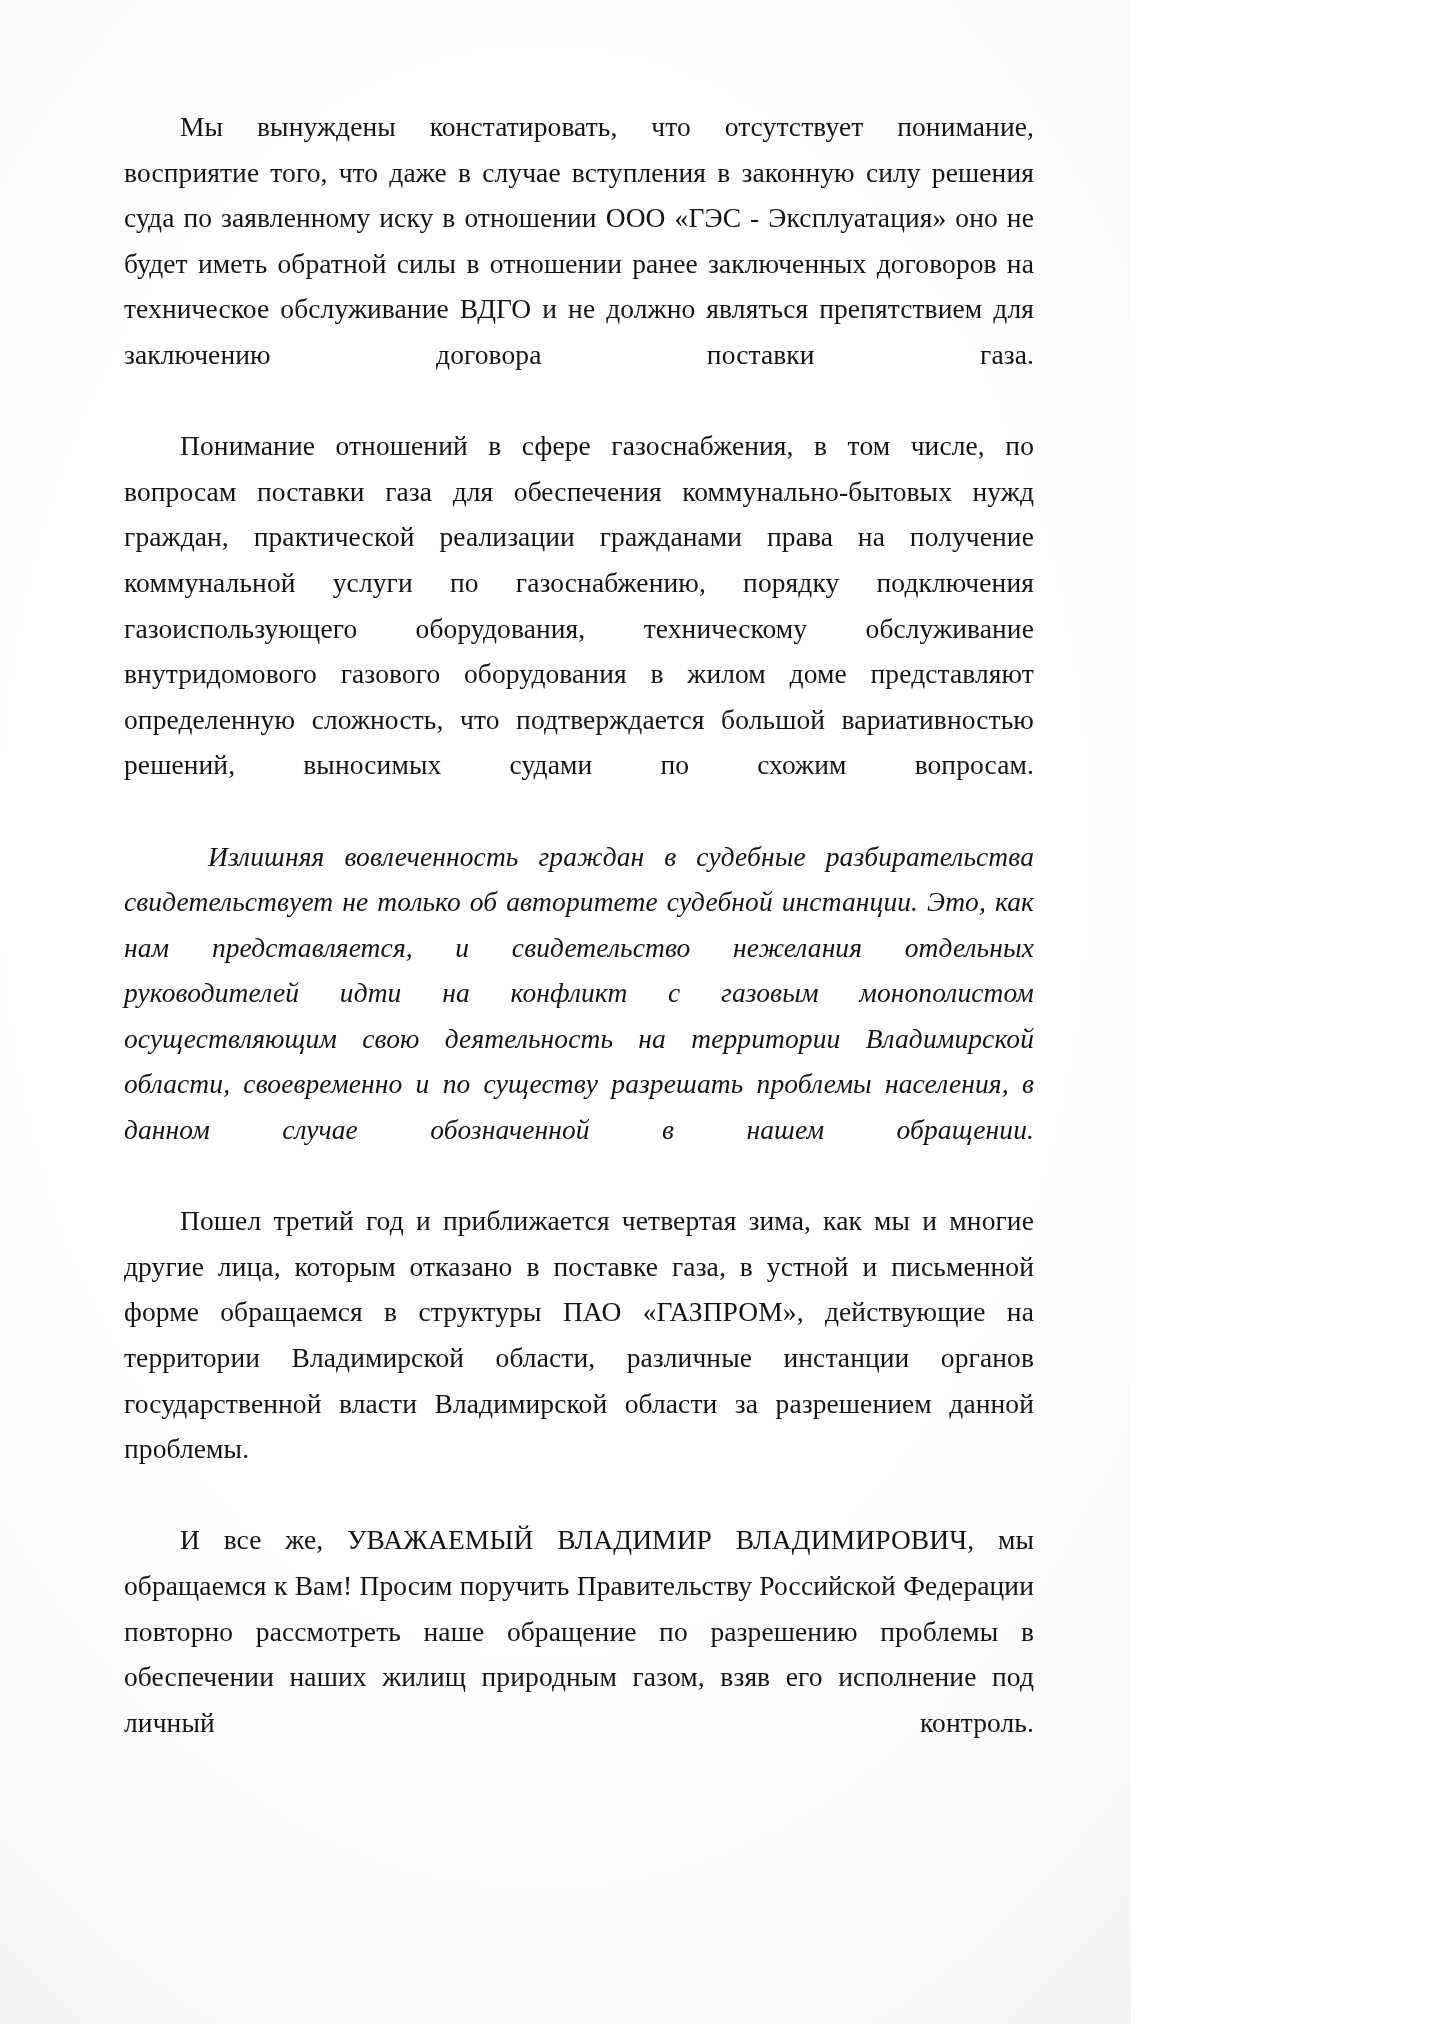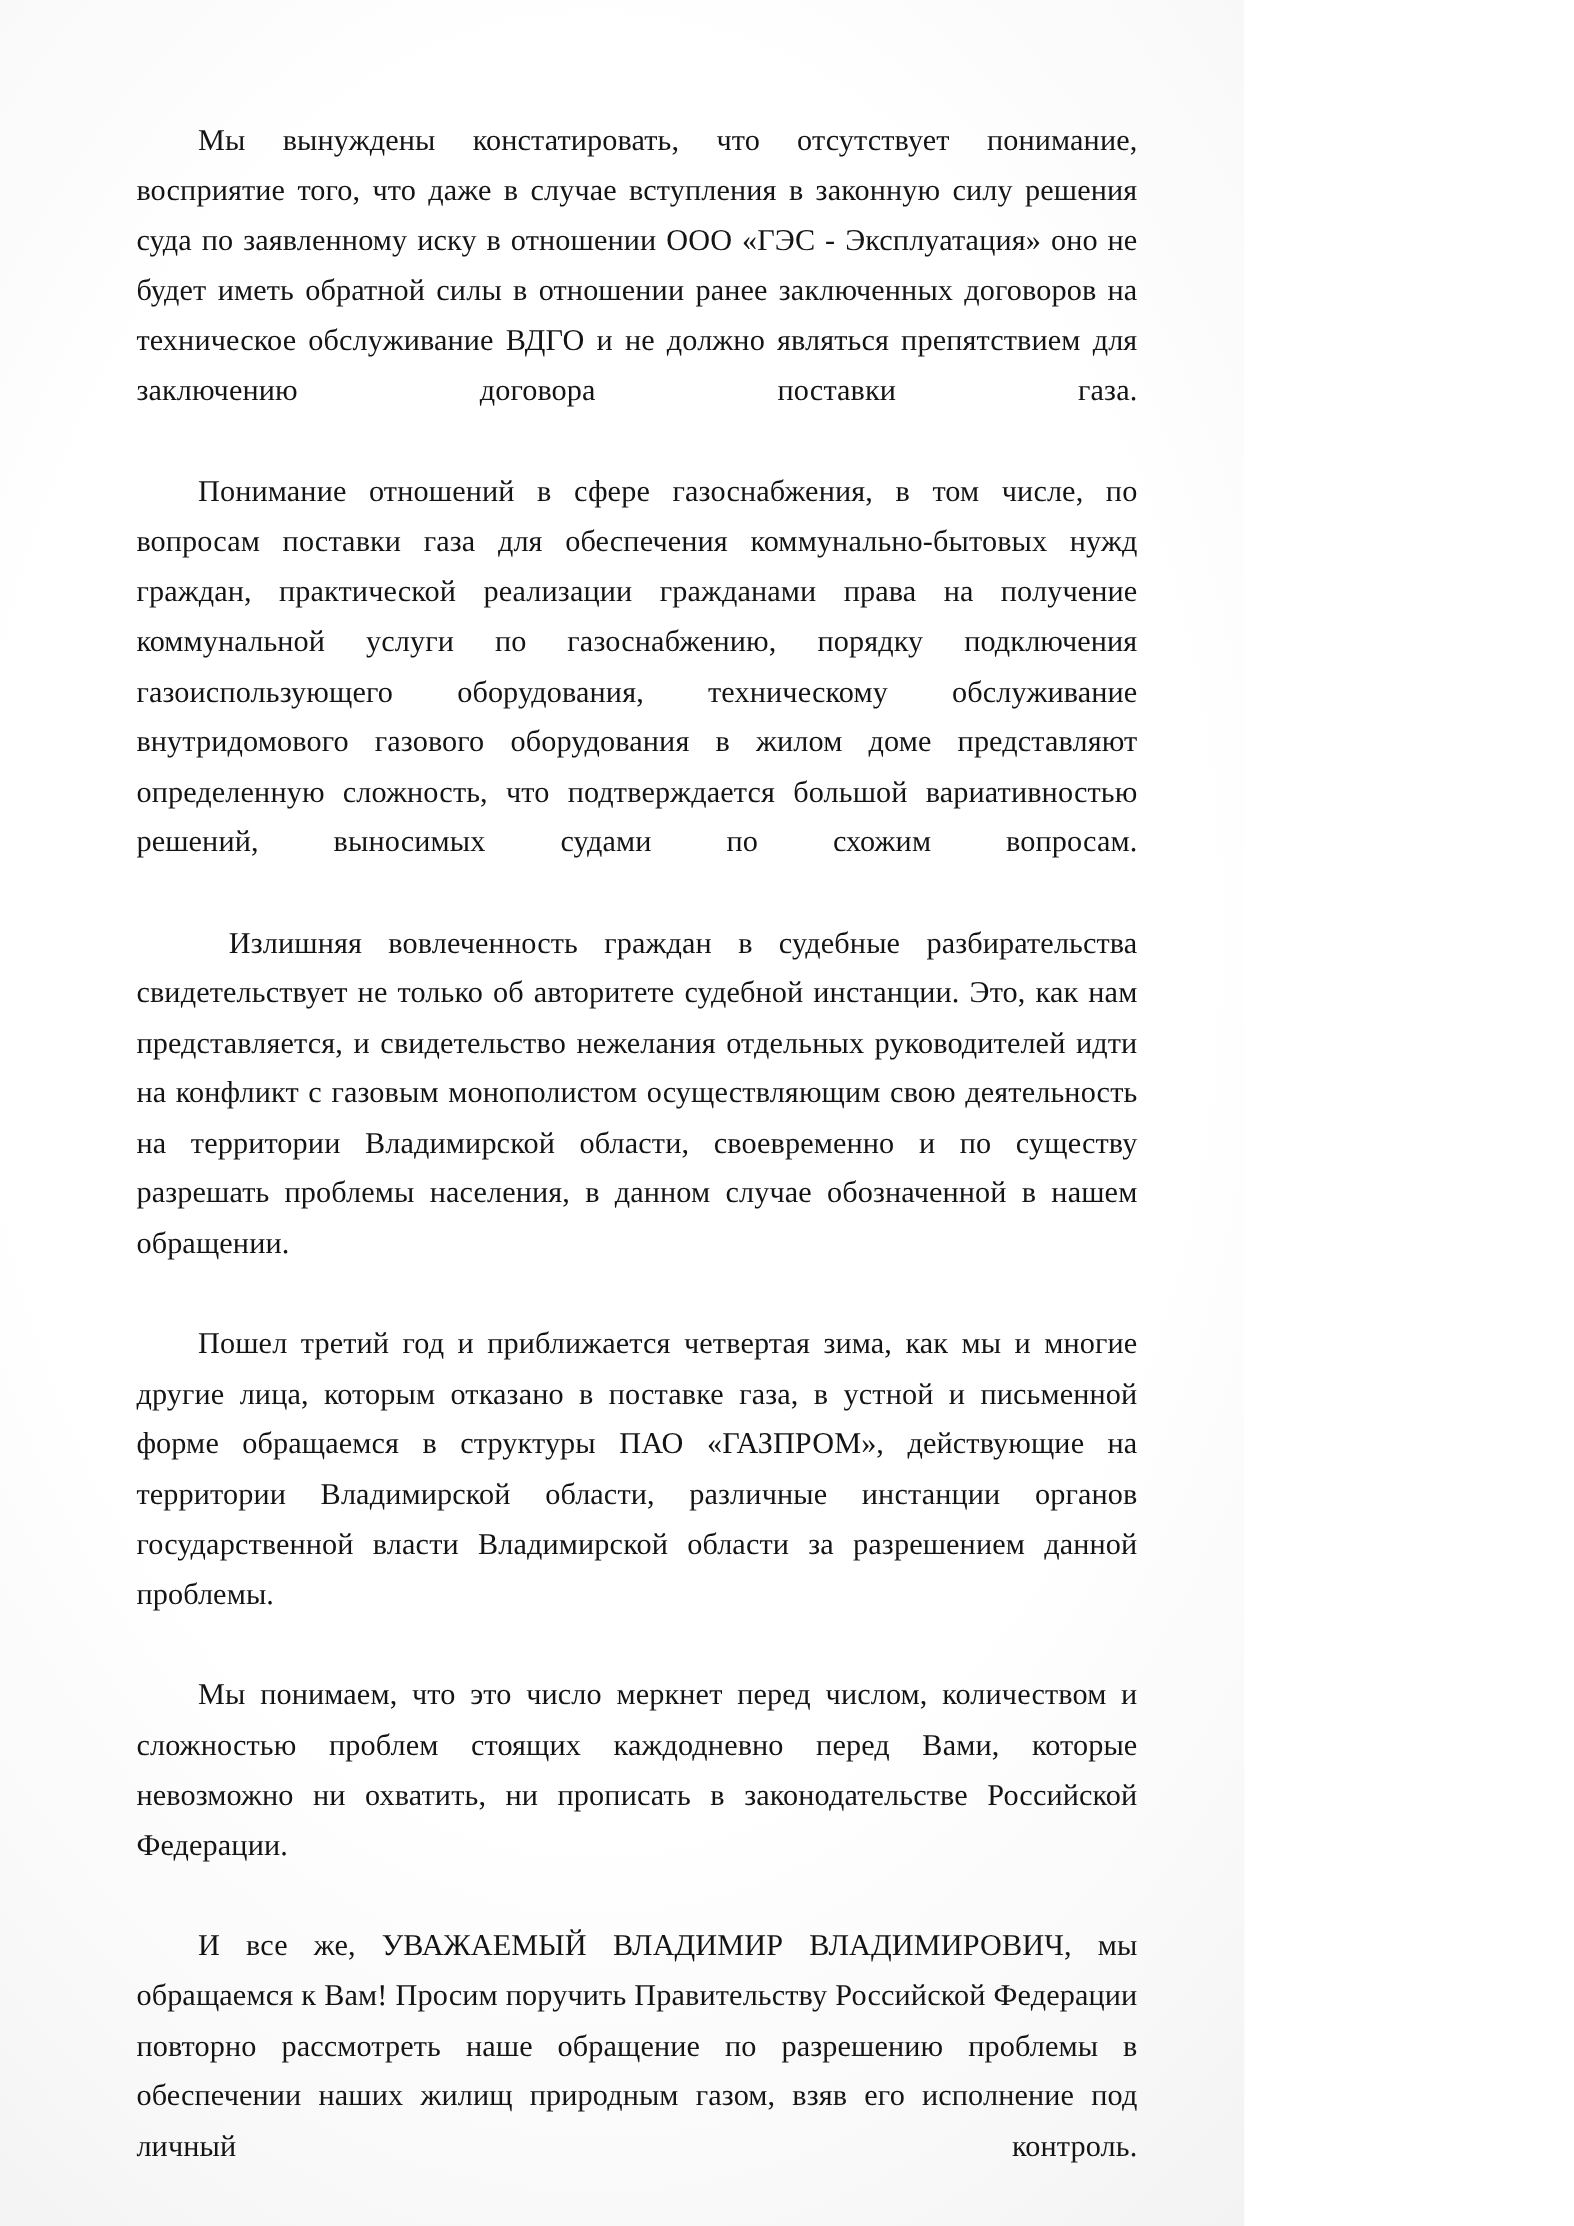--- a/index.html
+++ b/index.html
@@ -54,20 +54,21 @@
     line-height: 45.6px;
     color: #141414;
     text-indent: 56px;
     letter-spacing: 0.1px;
     word-spacing: 0.3px;
     -webkit-font-smoothing: antialiased;
   }
 
   p.para.wide-indent {
     text-indent: 84px;
+    font-style: italic;
   }
 
   
   p.para::after {
     content: "";
     display: inline-block;
     width: 100%;
   }
 </style>
 </head>
@@ -78,18 +79,17 @@
 
     <p class="para">Мы вынуждены констатировать, что отсутствует понимание, восприятие того, что даже в случае вступления в законную силу решения суда по заявленному иску в отношении ООО «ГЭС - Эксплуатация» оно  не будет иметь обратной силы в отношении ранее заключенных договоров на техническое обслуживание ВДГО и не должно являться препятствием для заключению договора поставки газа.</p>
 
     <p class="para">Понимание отношений в сфере газоснабжения, в том числе, по вопросам поставки газа для обеспечения коммунально-бытовых нужд граждан, практической реализации гражданами права на получение коммунальной услуги по газоснабжению, порядку подключения газоиспользующего оборудования, техническому обслуживание  внутридомового газового оборудования в жилом доме представляют определенную сложность, что подтверждается большой вариативностью решений, выносимых судами по схожим вопросам.</p>
 
     <p class="para wide-indent">Излишняя вовлеченность  граждан в судебные разбирательства свидетельствует не только  об авторитете судебной инстанции. Это, как нам представляется, и свидетельство нежелания отдельных  руководителей идти на конфликт с газовым монополистом осуществляющим свою деятельность на территории Владимирской области, своевременно и по существу разрешать проблемы населения, в данном случае обозначенной в нашем обращении.</p>
 
     <p class="para">Пошел третий год и приближается  четвертая зима, как мы  и многие другие лица, которым отказано в  поставке газа,  в устной и письменной форме обращаемся в структуры ПАО «ГАЗПРОМ», действующие на территории Владимирской области, различные инстанции органов государственной власти Владимирской области за разрешением данной проблемы.</p>
 
 
-    <p class="para">Мы понимаем, что это число меркнет перед числом, количеством и сложностью проблем стоящих каждодневно перед Вами, которые невозможно ни охватить, ни прописать в законодательстве Российской Федерации.</p>
 
     <p class="para">И все же, УВАЖАЕМЫЙ ВЛАДИМИР ВЛАДИМИРОВИЧ, мы обращаемся к Вам! Просим поручить Правительству Российской Федерации повторно рассмотреть наше обращение по разрешению  проблемы в обеспечении наших жилищ природным газом, взяв его исполнение под личный контроль.</p>
 
   </div>
 </div>
 
 </body></html>

